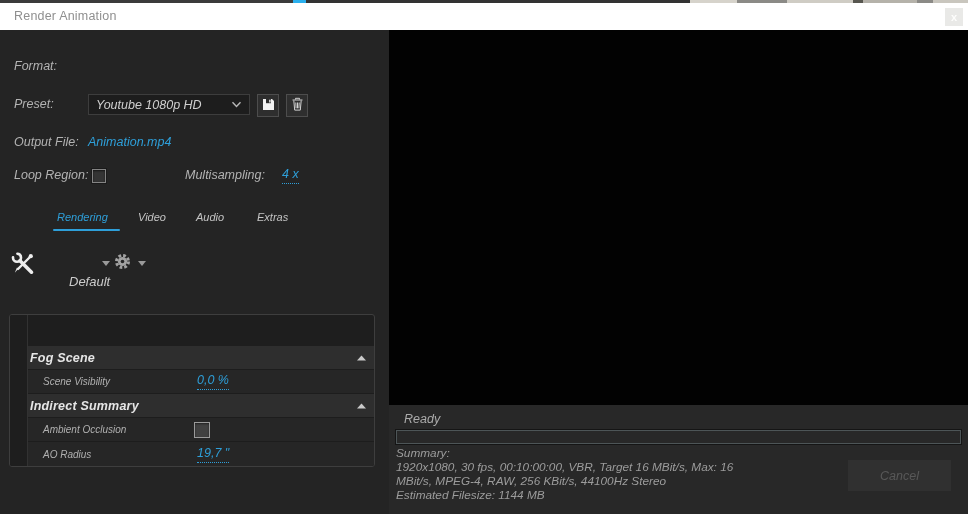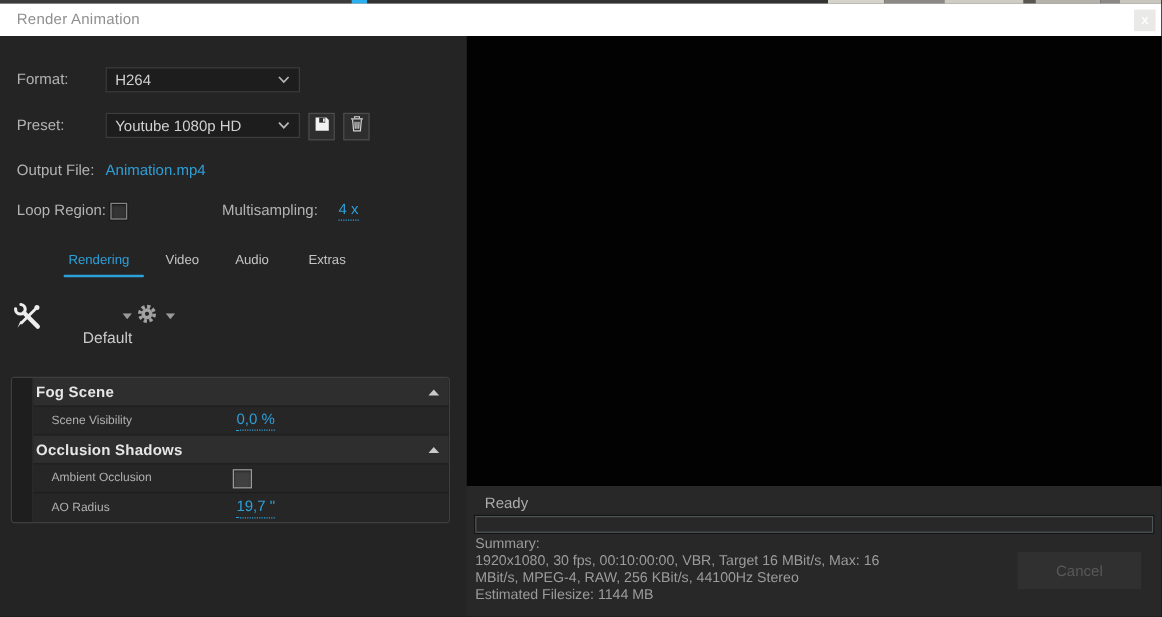--- a/index.html
+++ b/index.html
@@ -17,21 +17,21 @@
   .seg3{width:384px;background:#333333;} .seg4{width:47px;background:#d6d3cb;}
   .seg5{width:50px;background:#8b8a86;} .seg6{width:66px;background:#cfccc4;}
   .seg7{width:10px;background:#57564f;} .seg8{width:54px;background:#b5b2aa;}
   .seg9{width:16px;background:#8b8a86;} .seg10{flex:1;background:#c9c6be;}
   
   .titlebar { position:absolute; left:0; top:3px; width:968px; height:27px; background:#ffffff; }
   .dlg-title { position:absolute; left:14px; top:6px; font-size:12.5px; color:#8f8f8f; letter-spacing:.2px; }
   .close-btn { position:absolute; right:5px; top:5px; width:18px; height:18px; background:#e9e9e7;
     color:#fdfdfc; font-size:11px; font-weight:bold; display:flex; align-items:center; justify-content:center; cursor:default; }
   
-  .body { position:absolute; left:0; top:30px; width:832px; height:484px; }
+  .body { position:absolute; left:0; top:30px; width:832px; height:484px;font-style:italic; }
   .left-panel { position:absolute; left:0; top:0; width:389px; height:484px; background:#242424; }
   .preview { position:absolute; left:389px; top:0; width:579px; height:375px; background:#020202; }
   .info-panel { position:absolute; left:389px; top:375px; width:579px; height:109px; background:#282828; }
   
   .lbl { position:absolute; font-size:12.5px; color:#b3b3b3; white-space:nowrap; }
   .dropdown { position:absolute; width:162px; height:21px; background:#1d1d1d; border:1px solid #3d3d3d;
     display:flex; align-items:center; padding:0 7px; cursor:default; }
   .dd-text { font-size:12.5px; color:#d0d0d0; white-space:nowrap; }
   .dd-chevron { margin-left:auto; display:flex; }
   .icon-btn { position:absolute; width:22px; height:23px; background:#2e2e2e; border:1px solid #4d4d4d;
@@ -53,21 +53,21 @@
   .tabstrip { position:absolute; left:9px; top:258px; width:366px; height:25px;
     border:1px solid #4e4e4e; border-radius:3px; background:#2f2f2f; display:flex; overflow:hidden; }
   .tcell { width:73px; display:flex; align-items:center; justify-content:center;
     font-size:12.5px; color:#d5d5d5; border-left:1px solid #454545; cursor:default; background:#2f2f2f; }
   .tcell:first-child { border-left:none; }
   .tcell.active { background:#121212; }
   
   .prop-panel { position:absolute; left:9px; top:284px; width:366px;
     border:1px solid #3e3e3e; border-radius:3px; background:#1e1e1e; display:flex; overflow:hidden; }
   .gutter { width:18px; background:#1e1e1e; border-right:1px solid #323232; }
-  .rows { flex:1; }
+  .rows { flex:1;margin-top:31px; }
   .prow { height:24px; position:relative; display:flex; align-items:center;
     border-bottom:1px solid #1d1d1d; background:#262626; }
   .rows .prow:last-child { border-bottom:none; }
   .prow.header { background:#2e2e2e; }
   .ptitle { font-weight:bold; font-size:12.5px; color:#e6e6e6; padding-left:2px; letter-spacing:.2px; }
   .plabel { font-size:10px; color:#b0b0b0; padding-left:15px; }
   .pvalue { position:absolute; left:169px; font-size:12.5px; }
   .prop-checkbox { left:166px; top:4px; width:16px; height:16px; background:#414141; border:1px solid #9a9a9a;
     box-shadow:inset 0 1px 2px rgba(0,0,0,.5); }
   .collapse { position:absolute; right:8px; top:9px; display:flex; }
@@ -108,28 +108,20 @@
     <div class="close-btn">
       <span>x</span>
     </div>
   </div>
 
   <div class="body">
 
     <div class="left-panel">
 
       <span class="lbl" style="left:14px;top:29px">Format:</span>
-      <div class="dropdown" style="left:88px;top:26px">
-        <span class="dd-text">H264</span>
-        <span class="dd-chevron">
-          <svg width="11" height="7" viewBox="0 0 11 7">
-              <path d="M1.5 1.2 L5.5 5.4 L9.5 1.2" stroke="#b8b8b8" stroke-width="1.4" fill="none"></path>
-            </svg>
-        </span>
-      </div>
 
       <span class="lbl" style="left:14px;top:67px">Preset:</span>
       <div class="dropdown" style="left:88px;top:64px">
         <span class="dd-text">Youtube 1080p HD</span>
         <span class="dd-chevron">
           <svg width="11" height="7" viewBox="0 0 11 7">
               <path d="M1.5 1.2 L5.5 5.4 L9.5 1.2" stroke="#b8b8b8" stroke-width="1.4" fill="none"></path>
             </svg>
         </span>
       </div>
@@ -212,21 +204,21 @@
               <svg width="9" height="6" viewBox="0 0 9 6">
                   <path d="M0 5.5 h9 l-4.5 -5 z" fill="#c9c9c9"></path>
                 </svg>
             </span>
           </div>
           <div class="prow">
             <span class="plabel">Scene Visibility</span>
             <span class="pvalue blue-link dotted">0,0 %</span>
           </div>
           <div class="prow header">
-            <span class="ptitle">Occlusion Shadows</span>
+            <span class="ptitle">Indirect Summary</span>
             <span class="collapse">
               <svg width="9" height="6" viewBox="0 0 9 6">
                   <path d="M0 5.5 h9 l-4.5 -5 z" fill="#c9c9c9"></path>
                 </svg>
             </span>
           </div>
           <div class="prow">
             <span class="plabel">Ambient Occlusion</span>
             <div class="checkbox prop-checkbox"></div>
           </div>

